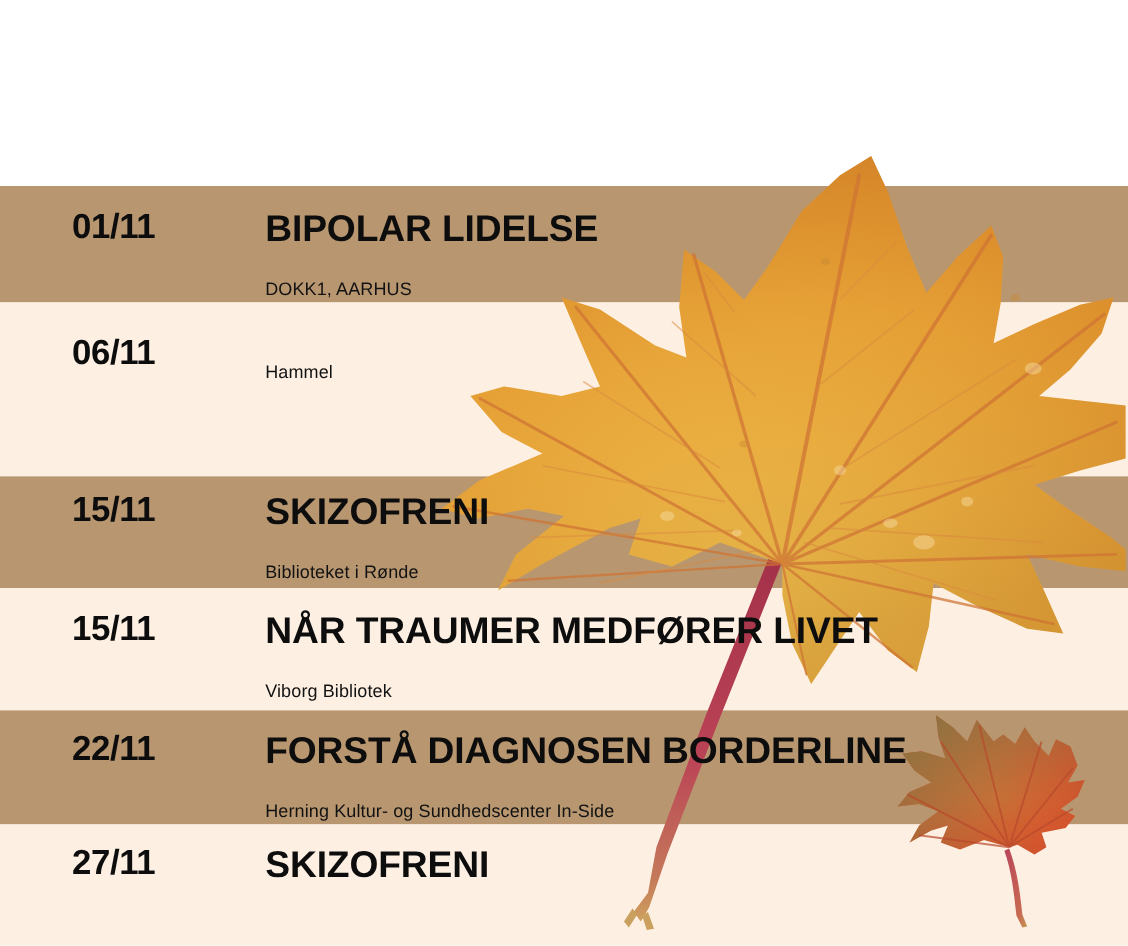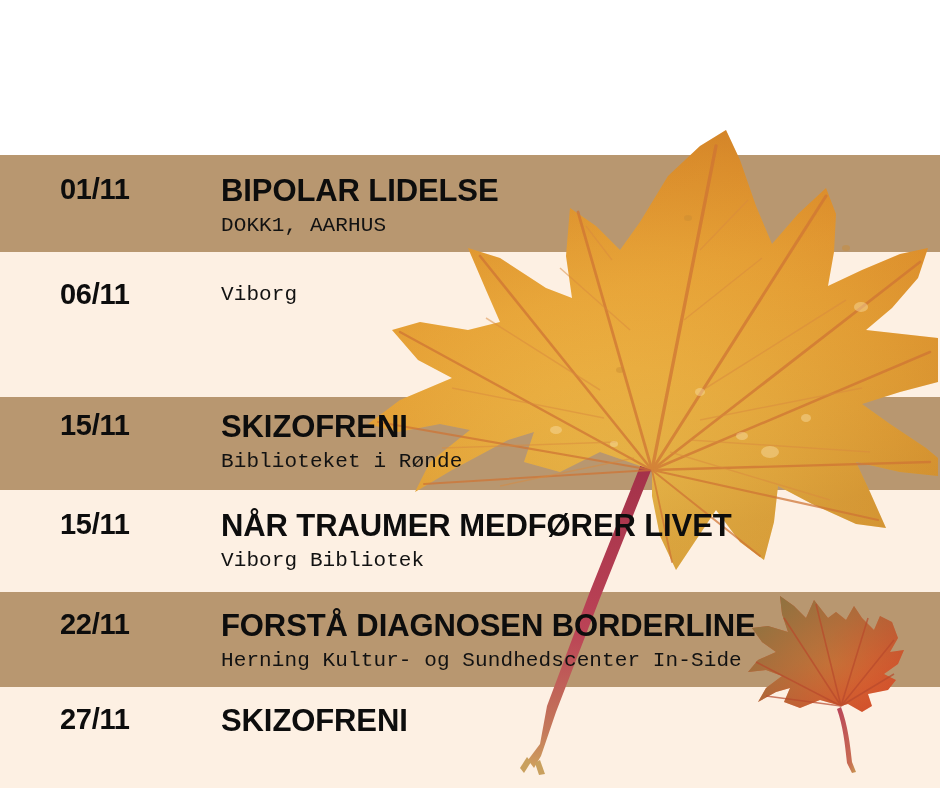--- a/index.html
+++ b/index.html
@@ -106,27 +106,27 @@
     font-family: "Liberation Sans Narrow", "Liberation Sans", sans-serif;
     font-size: 31px;
     line-height: 36px;
     font-weight: 700;
     color: #0d0d0d;
     letter-spacing: -0.1px;
     white-space: nowrap;
   }
   .entry-title.wrap { white-space: normal; }
   .entry-place {
-    font-family: Liberation Mono, monospace;
-    font-size: 21px;
+    font-family: Liberation Sans, sans-serif;
+    font-size: 15px;
     line-height: 30px;
     font-weight: 400;
     color: #121212;
     letter-spacing: 0.1px;
-    margin-top: 2px;
+    margin-top: 18px;
     white-space: nowrap;
   }
 </style>
 </head>
 <body>
 
 <div class="poster">
 
   <div class="header-band"></div>
   <div class="poster-title">Temaaftener i november</div>
@@ -289,21 +289,21 @@
       <div class="entry-date">01/11</div>
       <div class="entry-body">
         <div class="entry-title">BIPOLAR LIDELSE</div>
         <div class="entry-place">DOKK1, AARHUS</div>
       </div>
     </div>
 
     <div class="entry" style="top:123px;">
       <div class="entry-date">06/11</div>
       <div class="entry-body" style="width:610px;">
-        <div class="entry-place">Viborg</div>
+        <div class="entry-place">Hammel</div>
       </div>
     </div>
 
     <div class="entry" style="top:254px;">
       <div class="entry-date">15/11</div>
       <div class="entry-body">
         <div class="entry-title">SKIZOFRENI</div>
         <div class="entry-place">Biblioteket i Rønde</div>
       </div>
     </div>

